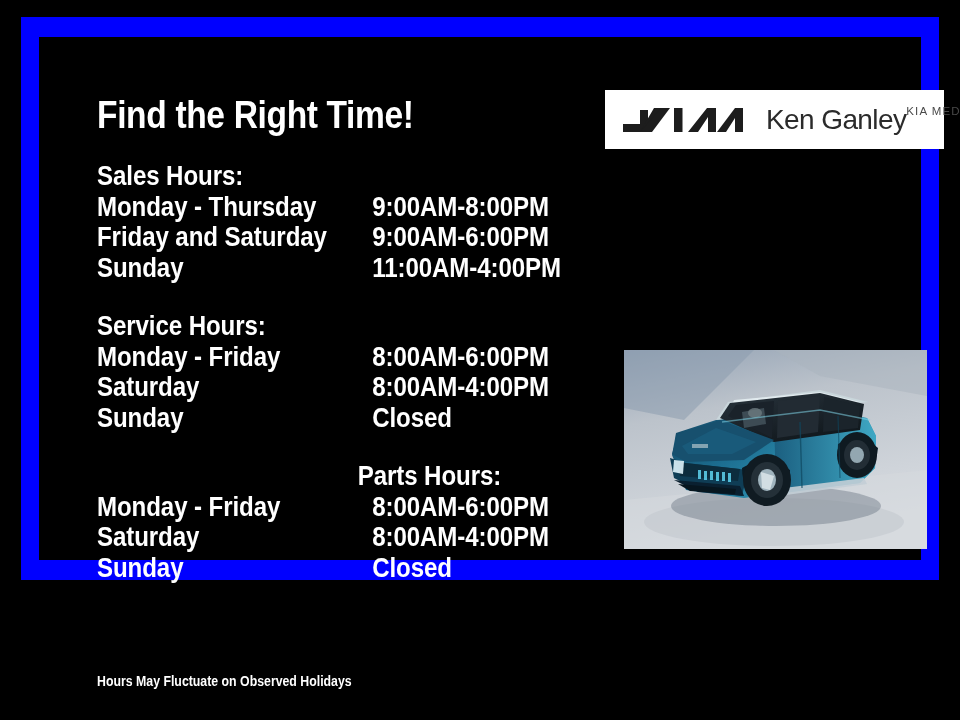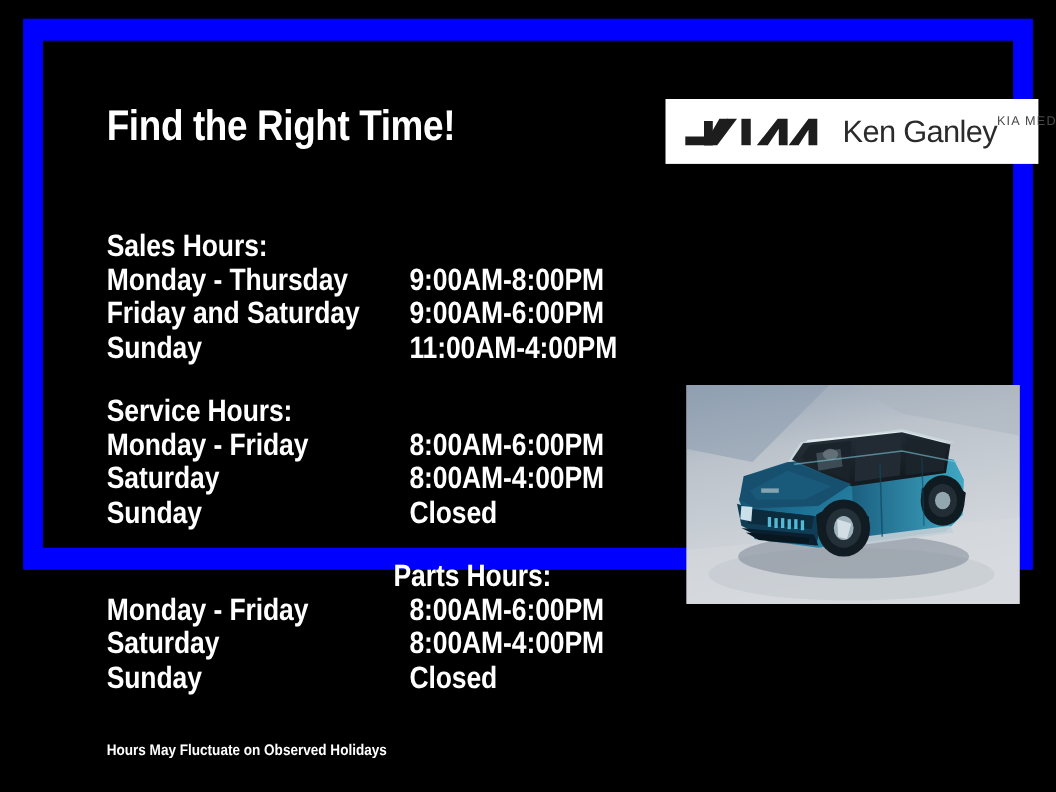--- a/index.html
+++ b/index.html
@@ -21,21 +21,21 @@
     width: 960px;
     height: 720px;
     background: #000000;
     box-sizing: border-box;
   }
   .blue-frame {
     position: absolute;
     left: 21px;
     top: 17px;
     width: 918px;
-    height: 501px;
+    height: 563px;
     background: #0000FF;
     box-sizing: border-box;
   }
   .inner-black {
     position: absolute;
     left: 18px;
     top: 20px;
     right: 18px;
     bottom: 20px;
     background: #000000;
@@ -56,21 +56,20 @@
     transform-origin: left top;
     white-space: nowrap;
   }
 
   
   .hours-area {
     position: absolute;
     left: 58px;
     top: 124px;
     width: 470px;
-    margin-top: 48px;
   }
   .hours-block {
     margin-bottom: 28px;
   }
   .hours-block:last-child { margin-bottom: 0; text-align: right; }
 
   .block-heading,
   .row {
     font-family: "Liberation Sans Narrow", "Liberation Sans", sans-serif;
     font-weight: bold;

